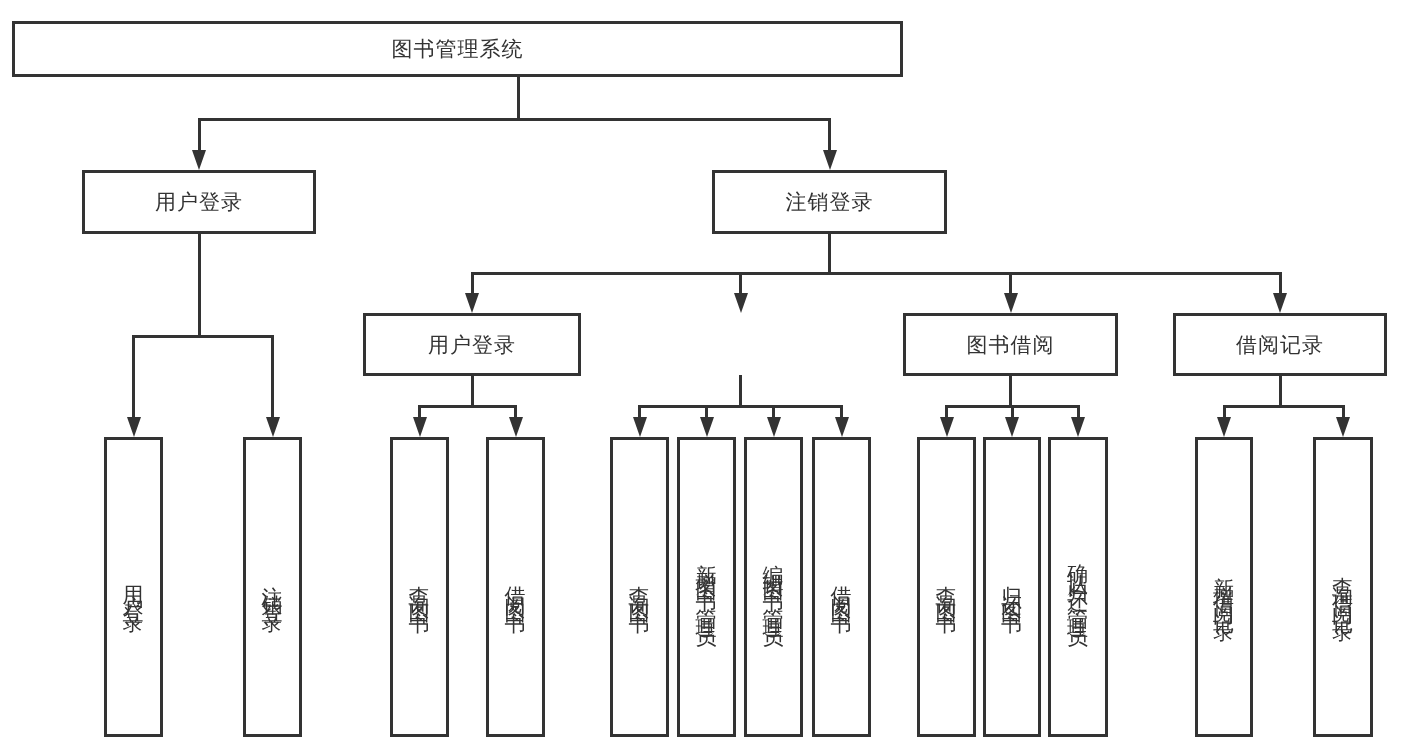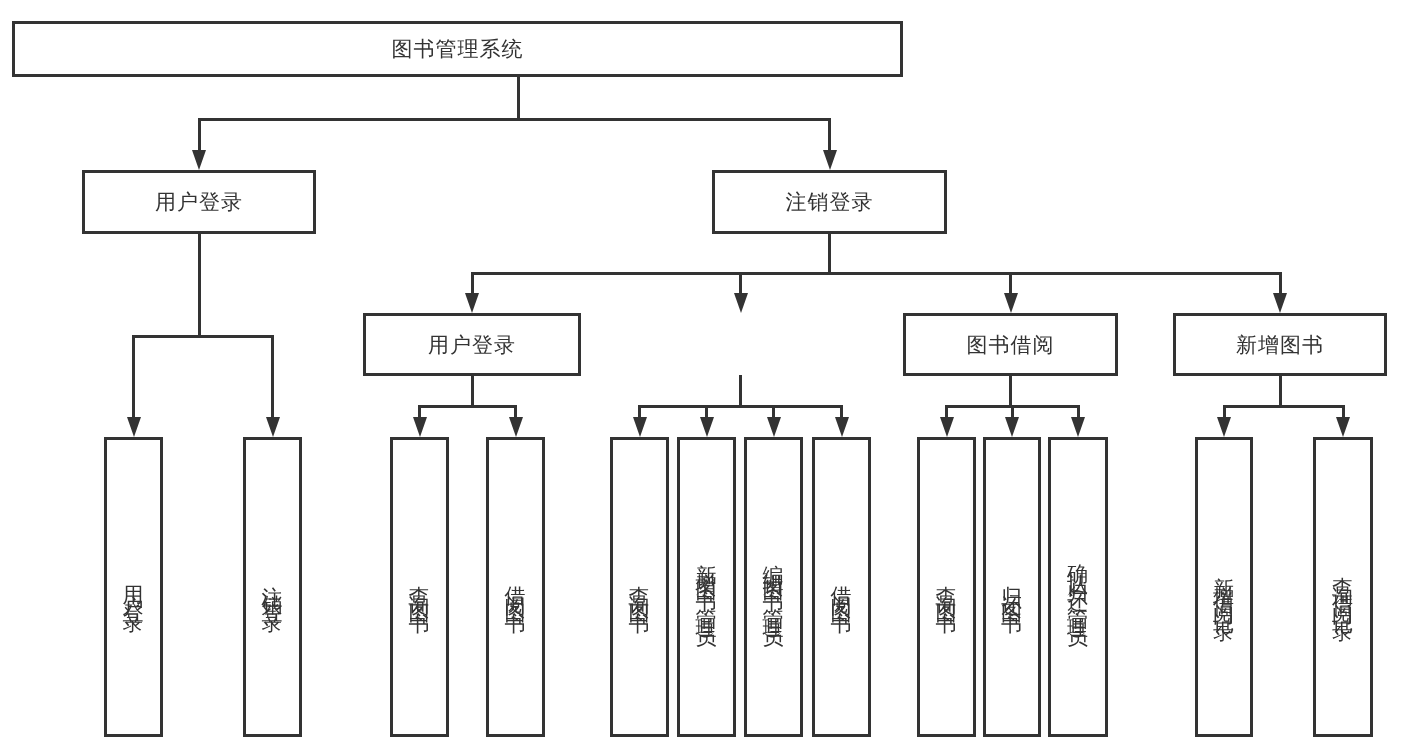--- a/index.html
+++ b/index.html
@@ -131,21 +131,21 @@
     <div class="node vertical" style="left: 243px; top: 437px; width: 59px; height: 300px;">
       <span>注销登录</span>
     </div>
     <div class="node" style="left: 363px; top: 313px; width: 218px; height: 63px;">
       <span>用户登录</span>
     </div>
     <div class="node" style="left: 903px; top: 313px; width: 215px; height: 63px;">
       <span>图书借阅</span>
     </div>
     <div class="node" style="left: 1173px; top: 313px; width: 214px; height: 63px;">
-      <span>新增图书</span>
+      <span>借阅记录</span>
     </div>
     <div class="node vertical" style="left: 390px; top: 437px; width: 59px; height: 300px;">
       <span>查询图书</span>
     </div>
     <div class="node vertical" style="left: 486px; top: 437px; width: 59px; height: 300px;">
       <span>借阅图书</span>
     </div>
     <div class="node vertical" style="left: 610px; top: 437px; width: 59px; height: 300px;">
       <span>查询图书</span>
     </div>

